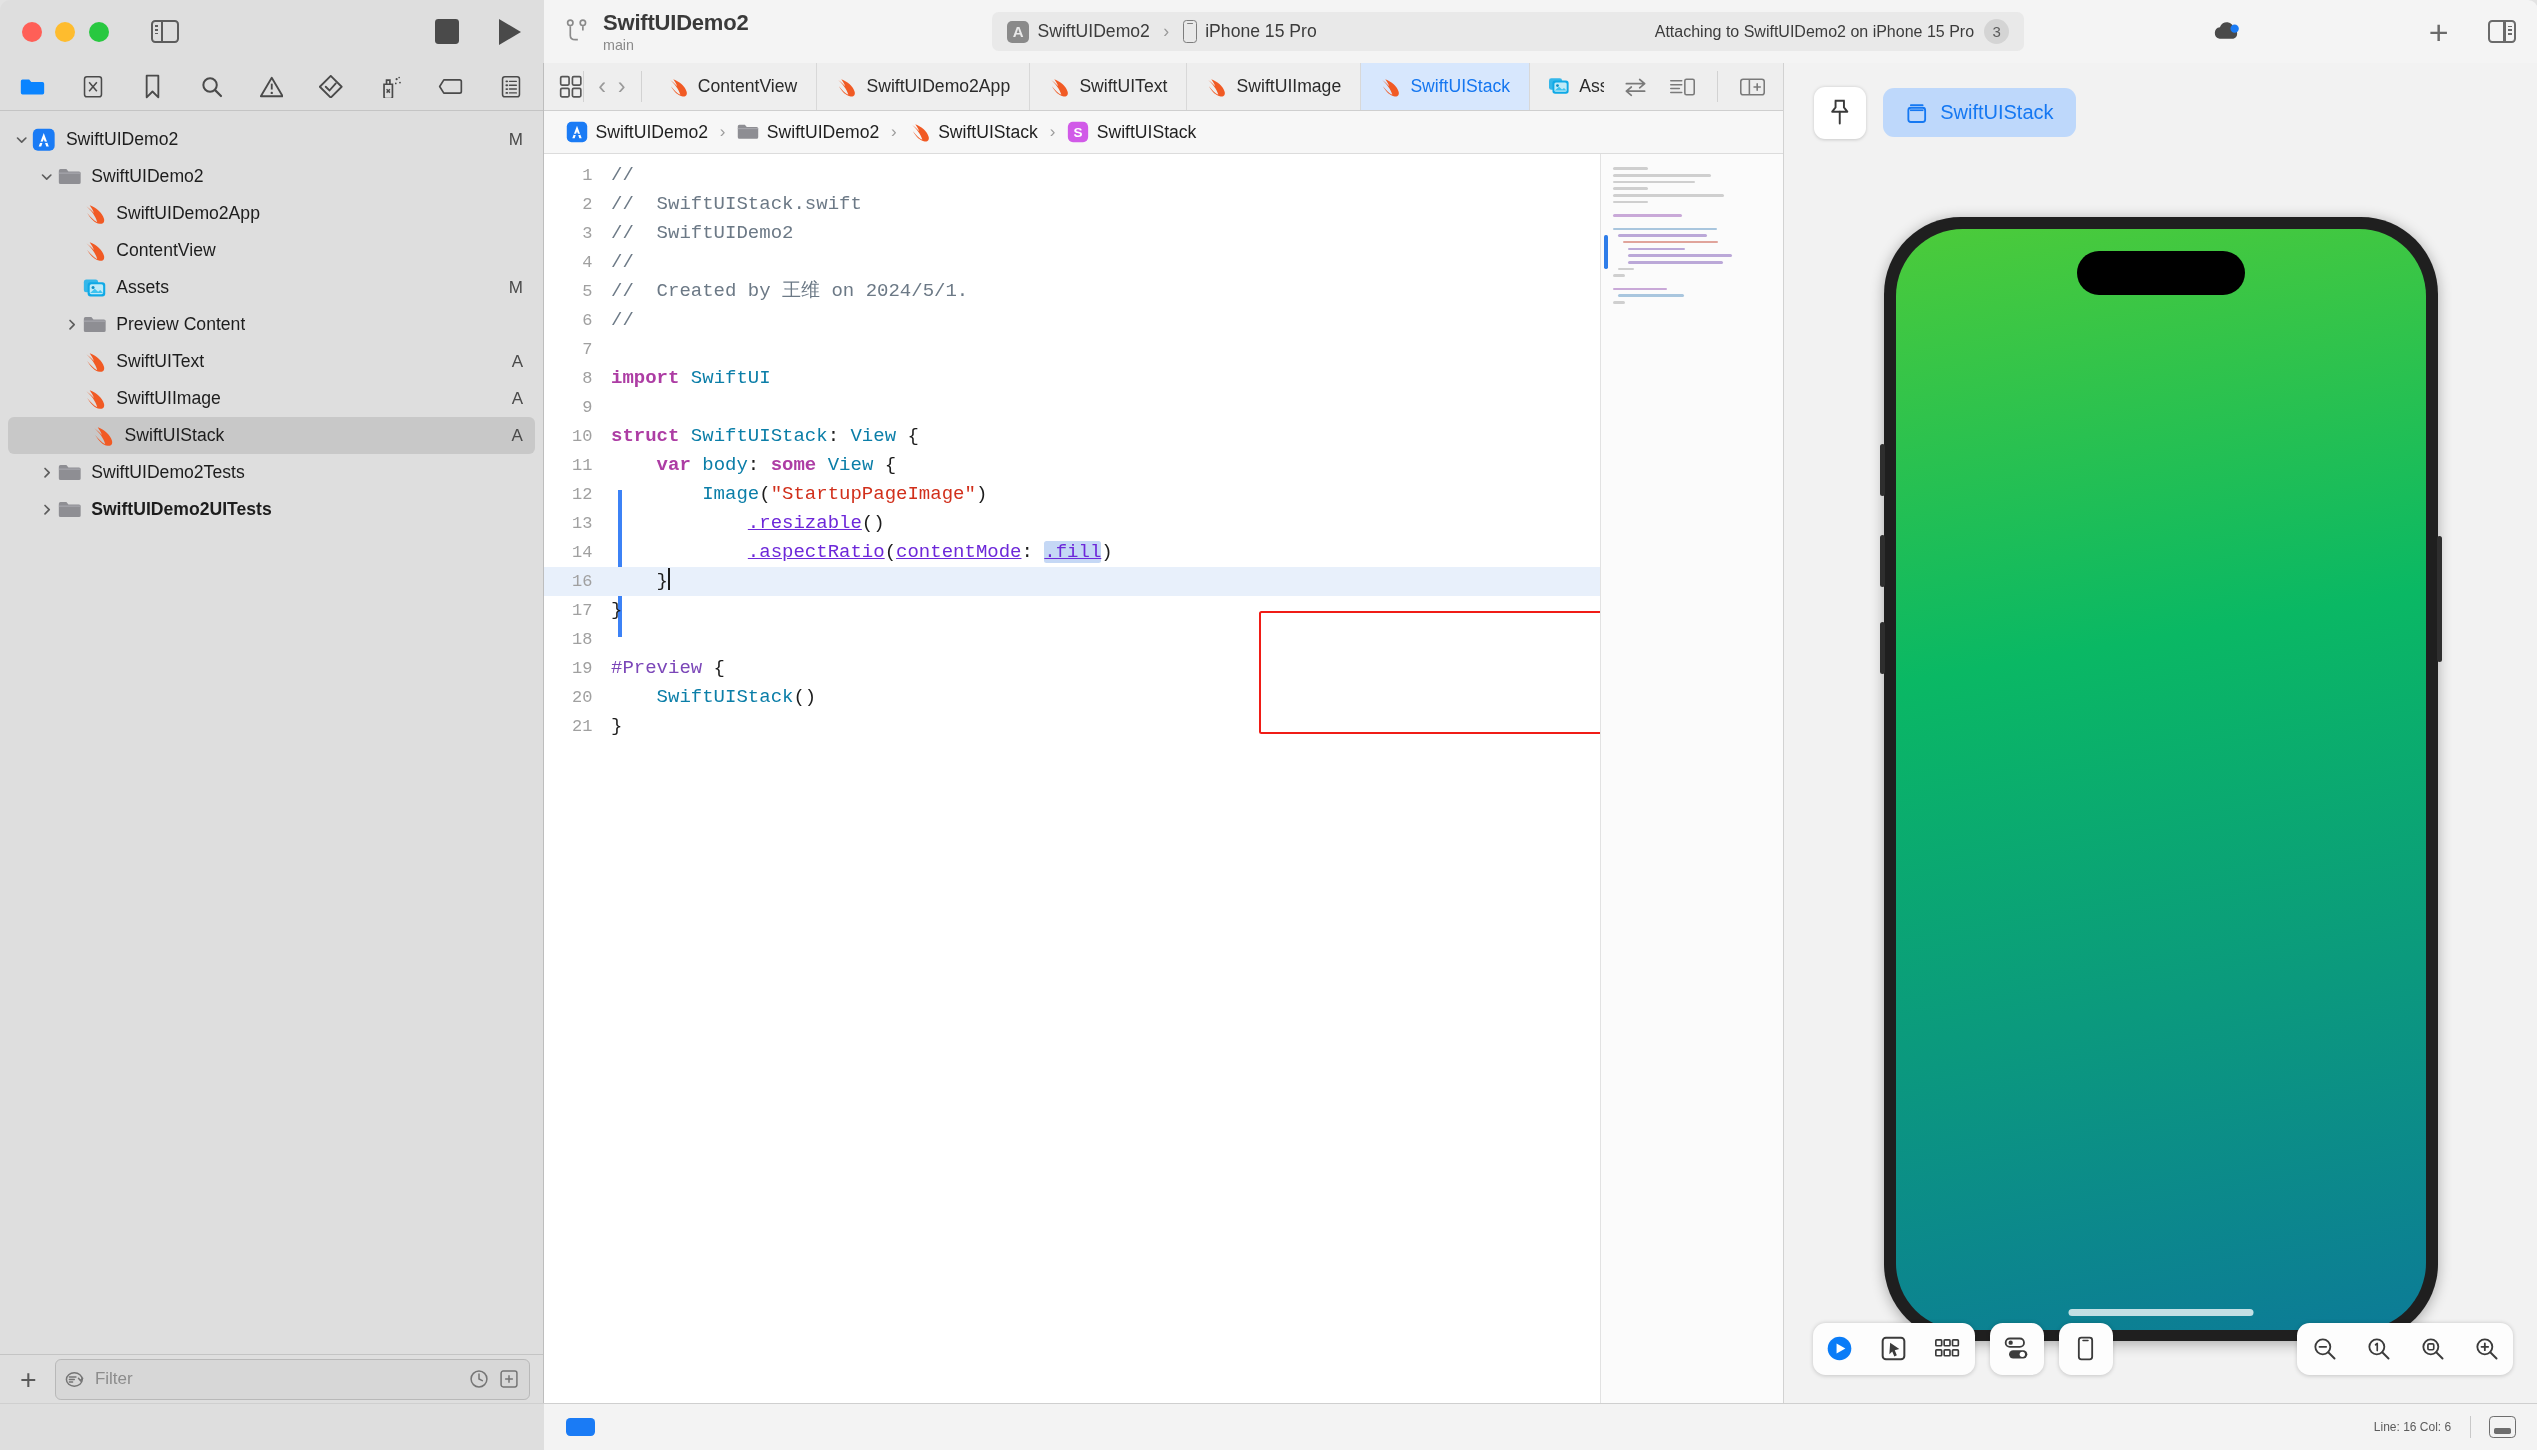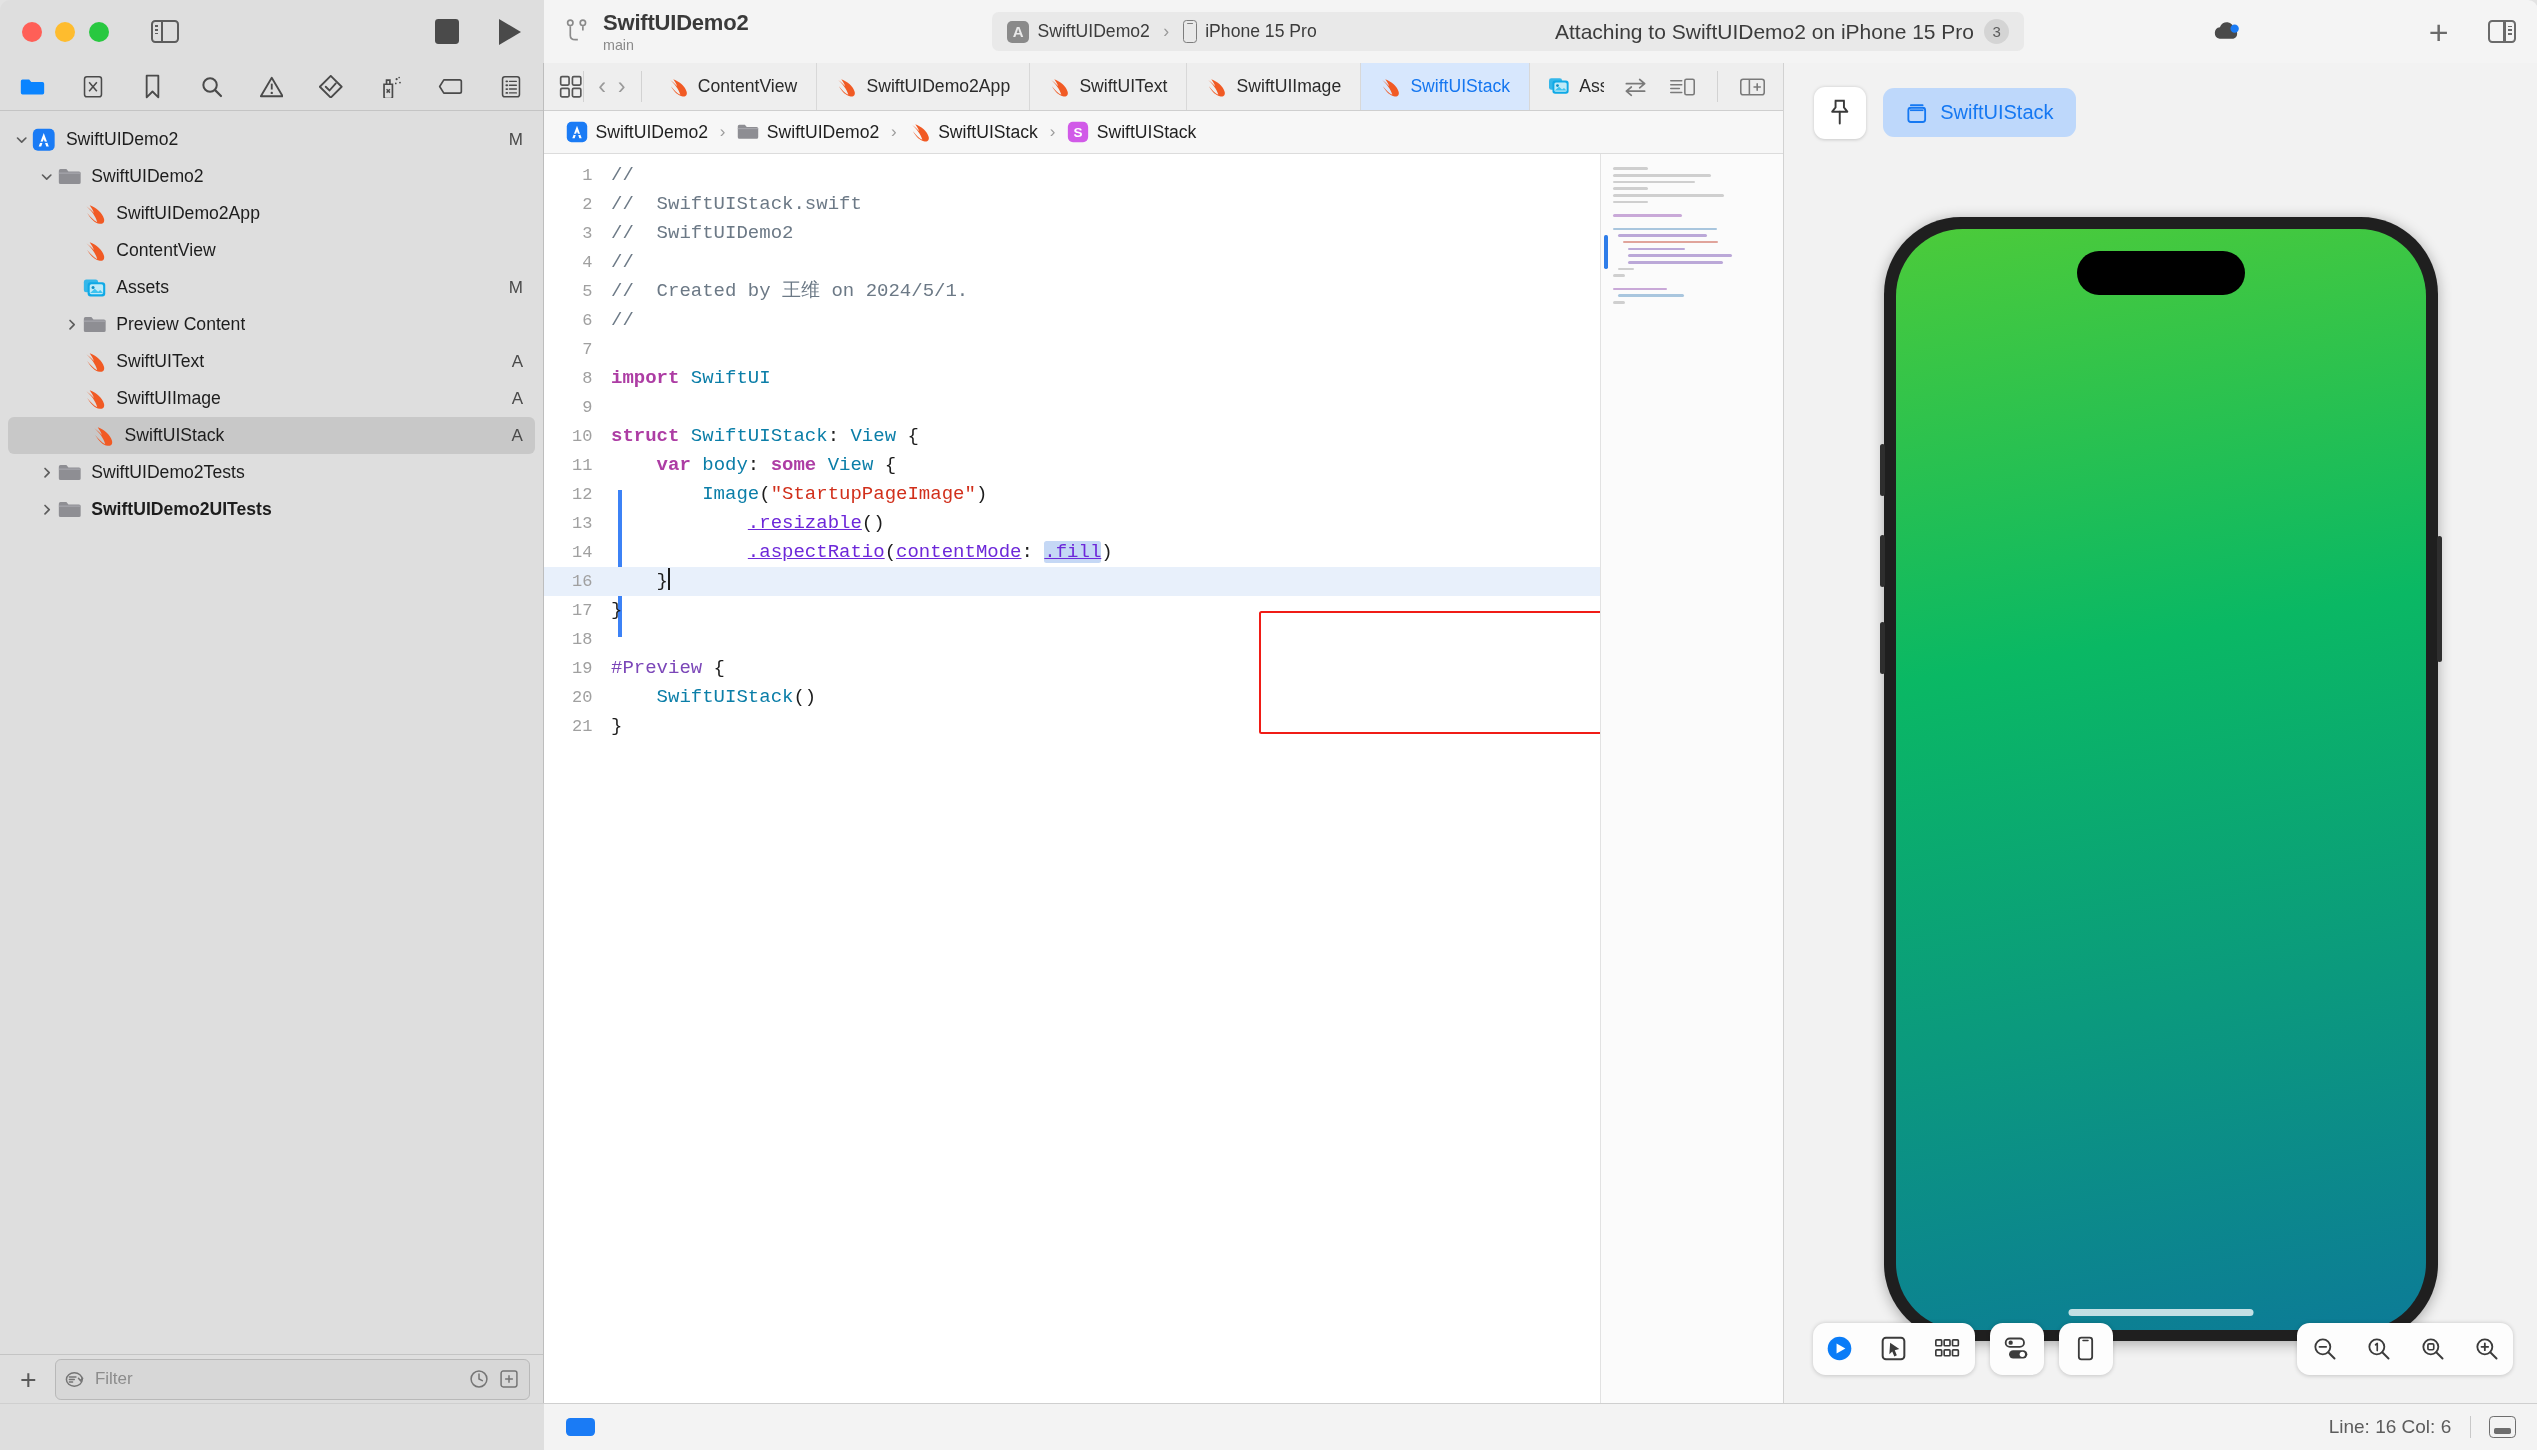--- a/index.html
+++ b/index.html
@@ -102,21 +102,21 @@
     color:#e9e9e9; font-size: 15px; font-weight: bold;
   }
   .sb-text { font-size: 17.6px; color: #3c3c3c; }
   .sb-sep { font-size: 17.6px; color: #9a9a9a; padding: 0 3.4px; }
   .phone-glyph {
     width: 14.3px; height: 22.7px; border: 1.8px solid #7d7d7d; border-radius: 3.4px;
     position: relative;
   }
   .phone-glyph::after{content:"";position:absolute;top:1.7px;left:50%;transform:translateX(-50%);width:5.9px;height:1.3px;background:#7d7d7d;border-radius:0.8px;}
   .sb-status-msg { margin-left: auto; display:flex; align-items:center; gap:10px; }
-  .sb-status-msg .msg { font-size: 21px; color: #3c3c3c; }
+  .sb-status-msg .msg { font-size: 16px; color: #3c3c3c; }
   .sb-badge {
     width: 25px; height: 25px; border-radius: 50%;
     background: #d4d4d4; color: #5a5a5a;
     font-size: 15px; display:flex; align-items:center; justify-content:center;
   }
   .cloud-icon { width: 28.5px; height: 22px; flex-shrink:0; }
 
   .tb-right-btns { display:flex; align-items:center; gap: 39px; margin-left: auto; }
   .plus-btn { font-size: 34px; color: #6a6a6a; line-height: 1; font-weight: 300; cursor: default; }
   .insp-toggle {
@@ -320,21 +320,21 @@
   .bottombar {
     height: 47px; flex-shrink: 0;
     display: flex; align-items: center;
     background: #f3f3f3;
     border-top: 0.8px solid #cfcfcf;
   }
   .bb-nav { width: 544px; display:flex; align-items:center; background:#dedede; height:100%; }
   .bb-editor { flex: 1; display:flex; align-items:center; padding-left: 22px; gap: 17px; }
   .blue-tag { width: 28.5px; height: 18.5px; background: #1a7bf5; border-radius: 4.2px; }
   .bb-right { margin-left: auto; display:flex; align-items:center; gap: 18.5px; padding-right: 22px; }
-  .lc-text { font-size: 19px; color: #5c5c5c; }
+  .lc-text { font-size: 12px; color: #5c5c5c; }
   .bb-sep { width:0.8px; height: 22px; background:#c8c8c8; }
   .minibar-icon { width: 27px; height: 22px; border: 1.8px solid #6e6e6e; border-radius: 4.2px; position:relative;}
   .minibar-icon::after{content:"";position:absolute;left:4.2px;right:4.2px;bottom:3.4px;height:5.9px;background:#6e6e6e;border-radius:1.7px;}
 </style>
 </head>
 <body>
 
 <div class="app">
 
   <div class="titlebar">

